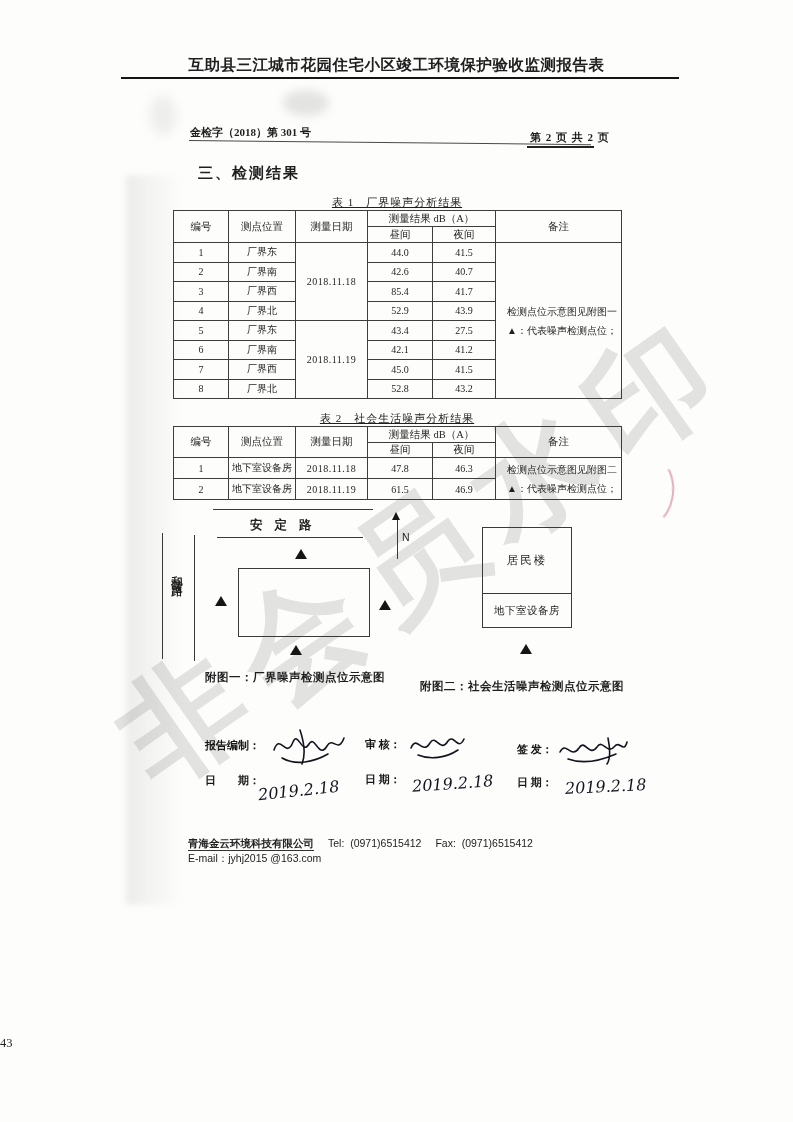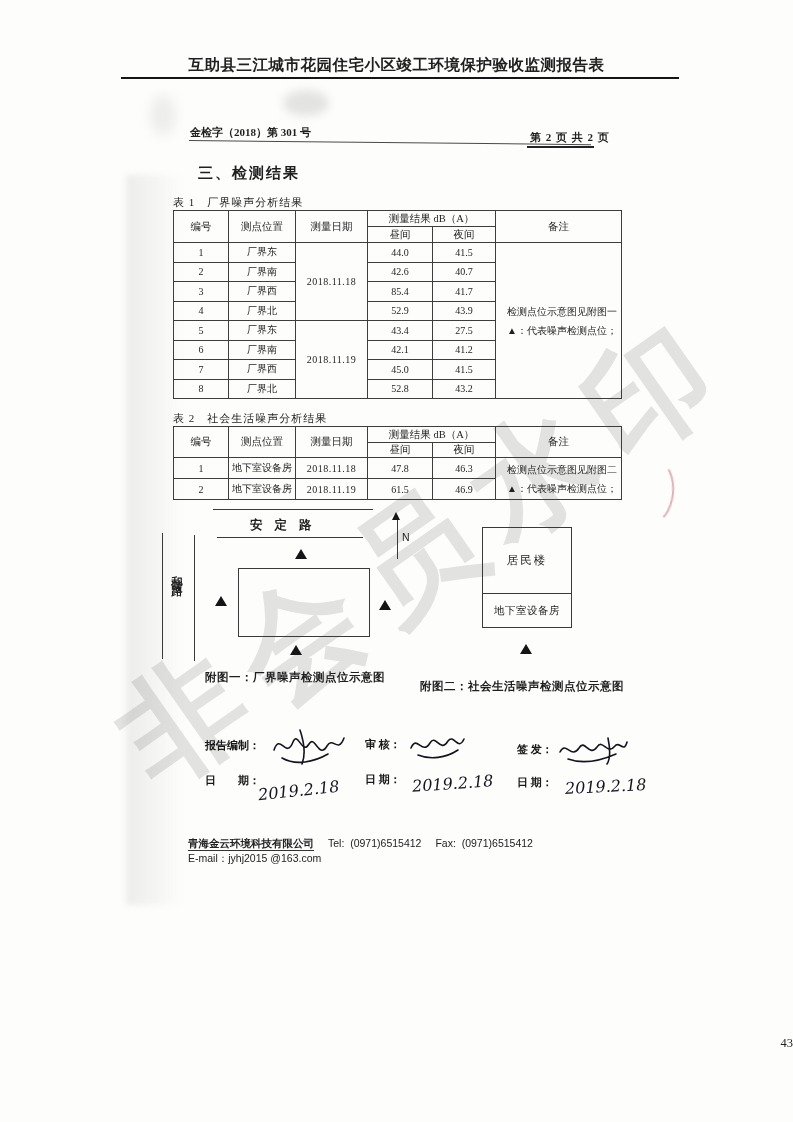--- a/index.html
+++ b/index.html
@@ -42,21 +42,21 @@
   .title-rule { left:121px; top:77px; width:558px; height:2.2px; background:#151515; }
   .doc-number { left:190px; top:125px; font-size:11px; font-weight:bold; }
   .page-indicator { left:530px; top:130px; font-size:11px; font-weight:bold; letter-spacing:1px; }
   .doc-number-rule { left:189px; top:140px; width:402px; height:1.2px; background:#4a4a4a;
     transform:rotate(0.6deg); transform-origin:left center; }
   .page-indicator-rule { left:527px; top:146px; width:67px; height:1.6px; background:#222; }
 
   .section-title { left:198px; top:164px; font-size:15px; font-weight:bold; letter-spacing:2px; }
 
   
-  .tbl-title { left:173px; width:448px; text-align:left; font-size:11px; letter-spacing:1px; }
+  .tbl-title { left:173px; width:448px; text-align:center; font-size:11px; letter-spacing:1px;text-decoration:underline; }
   .t1-title { top:195px; }
   .t2-title { top:411px; }
   table.rpt { border-collapse:collapse; table-layout:fixed; }
   table.rpt td, table.rpt th {
     border:1px solid #3d3d3d; text-align:center; vertical-align:middle;
     font-size:10px; font-weight:normal; overflow:hidden;
   }
   table.rpt th { font-size:10.5px; }
   #table1 { left:173px; top:210px; width:448px; }
   #table2 { left:173px; top:426px; width:448px; }
@@ -101,21 +101,21 @@
     font-size:16px; white-space:nowrap; }
   .sig-svg path { fill:none; stroke:#14141f; stroke-width:1.6; stroke-linecap:round; }
 
   
   .footer-line { left:188px; font-family:"Liberation Sans","DejaVu Sans",sans-serif;
     font-size:10.5px; color:#222; }
   .footer-1 { top:837px; }
   .footer-2 { top:852px; }
   .company { font-weight:bold; border-bottom:1px solid #333; padding-bottom:1px; }
   .ftr-sp { display:inline-block; width:14px; }
-  .page-number { top:1036px; left:0; width:100%; text-align:right; font-size:12.5px; }
+  .page-number { top:1036px; left:0; width:100%; text-align:left; font-size:12.5px; }
 </style>
 </head>
 <body>
 
 <div class="abs watermark">非会员水印</div>
 <div class="abs shadow-left"></div>
 <div class="abs smudge1"></div>
 <div class="abs smudge2"></div>
 <div class="abs stamp-arc"></div>
 

